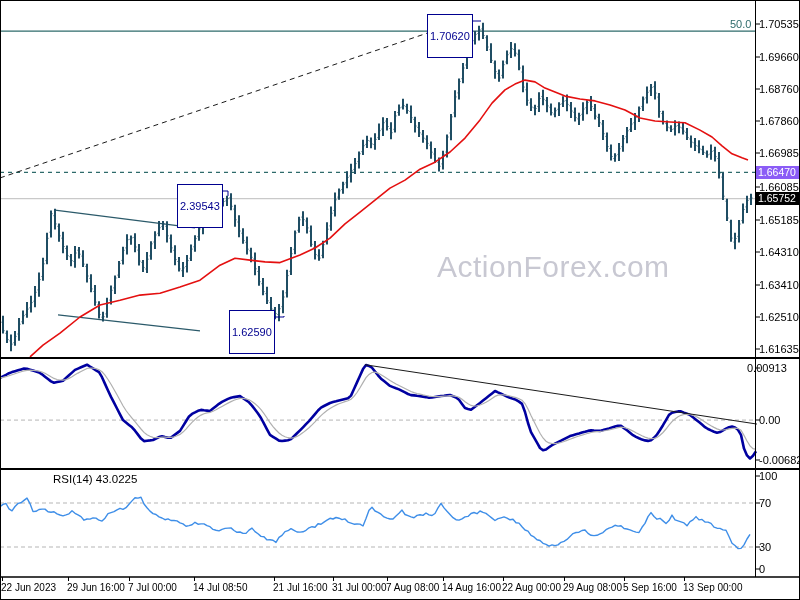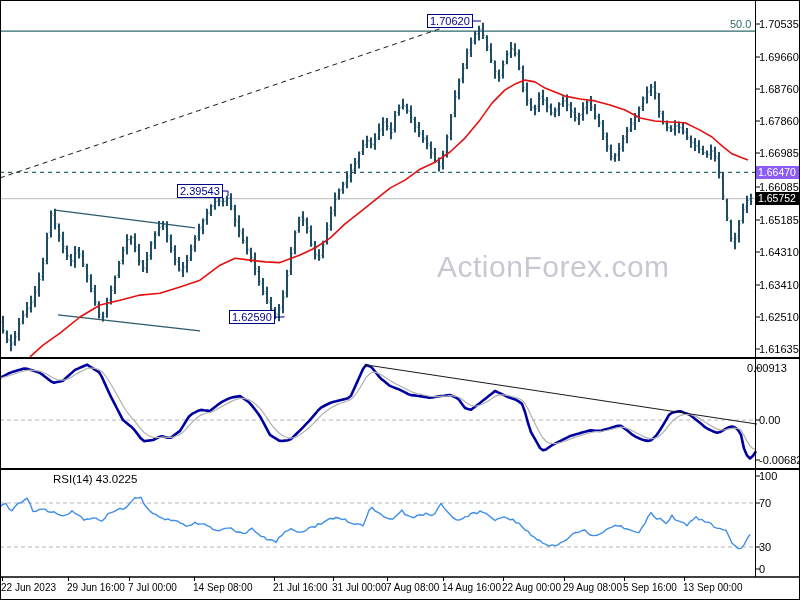--- a/index.html
+++ b/index.html
@@ -7,21 +7,21 @@
           font-family:"Liberation Sans",sans-serif;}
   .screen svg{position:absolute;left:0;top:0;}
   .hdr{position:absolute;left:7px;top:4px;font-size:12px;white-space:nowrap;}
   .hdr .tri{font-size:9px;margin-right:7px;vertical-align:1px;}
   .hdr span{margin-right:5px;}
   .hdr .sym{margin-right:10px;}
   .watermark{position:absolute;left:437px;top:250px;font-size:30px;letter-spacing:0.5px;}
   .ind-title{position:absolute;left:7px;font-size:11.5px;color:#000;white-space:nowrap;}
   .macd-title{top:361px;}
   .rsi-title{top:473px;padding-left:46px;}
-  .ann{position:absolute;height:12px;line-height:12px;font-size:11px;padding:0 2px;
+  .ann{position:absolute;height:12px;line-height:12px;font-size:11px;padding:15px 2px;
        background:#fff;border:1px solid;white-space:nowrap;}
   .axlbl{position:absolute;font-size:11px;color:#000;white-space:nowrap;}
   .datelbl{position:absolute;font-size:10px;color:#000;white-space:nowrap;top:582px;}
   .axbox{position:absolute;left:756px;width:41px;height:13px;line-height:13px;
          font-size:10.5px;color:#fff;padding-left:2px;white-space:nowrap;}
   .fibtag{position:absolute;left:730px;top:18px;font-size:11px;}
 </style>
 </head>
 <body>
 
@@ -83,21 +83,21 @@
       <div class="axlbl" style="left: 759px; top: 453.5px;">-0.006823</div>
       <div class="axlbl" style="left: 759px; top: 469.5px;">100</div>
       <div class="axlbl" style="left: 759px; top: 496.5px;">70</div>
       <div class="axlbl" style="left: 759px; top: 540.5px;">30</div>
       <div class="axlbl" style="left: 759px; top: 562.5px;">0</div>
     </div>
   <div id="xaxis">
       <div class="datelbl" style="left: 1px;">22 Jun 2023</div>
       <div class="datelbl" style="left: 67px;">29 Jun 16:00</div>
       <div class="datelbl" style="left: 128px;">7 Jul 00:00</div>
-      <div class="datelbl" style="left: 193px;">14 Sep 08:00</div>
+      <div class="datelbl" style="left: 193px;">14 Jul 08:50</div>
       <div class="datelbl" style="left: 273px;">21 Jul 16:00</div>
       <div class="datelbl" style="left: 332px;">31 Jul 00:00</div>
       <div class="datelbl" style="left: 386px;">7 Aug 08:00</div>
       <div class="datelbl" style="left: 442px;">14 Aug 16:00</div>
       <div class="datelbl" style="left: 502px;">22 Aug 00:00</div>
       <div class="datelbl" style="left: 563px;">29 Aug 08:00</div>
       <div class="datelbl" style="left: 623px;">5 Sep 16:00</div>
       <div class="datelbl" style="left: 683px;">13 Sep 00:00</div>
     </div>
 </div>

